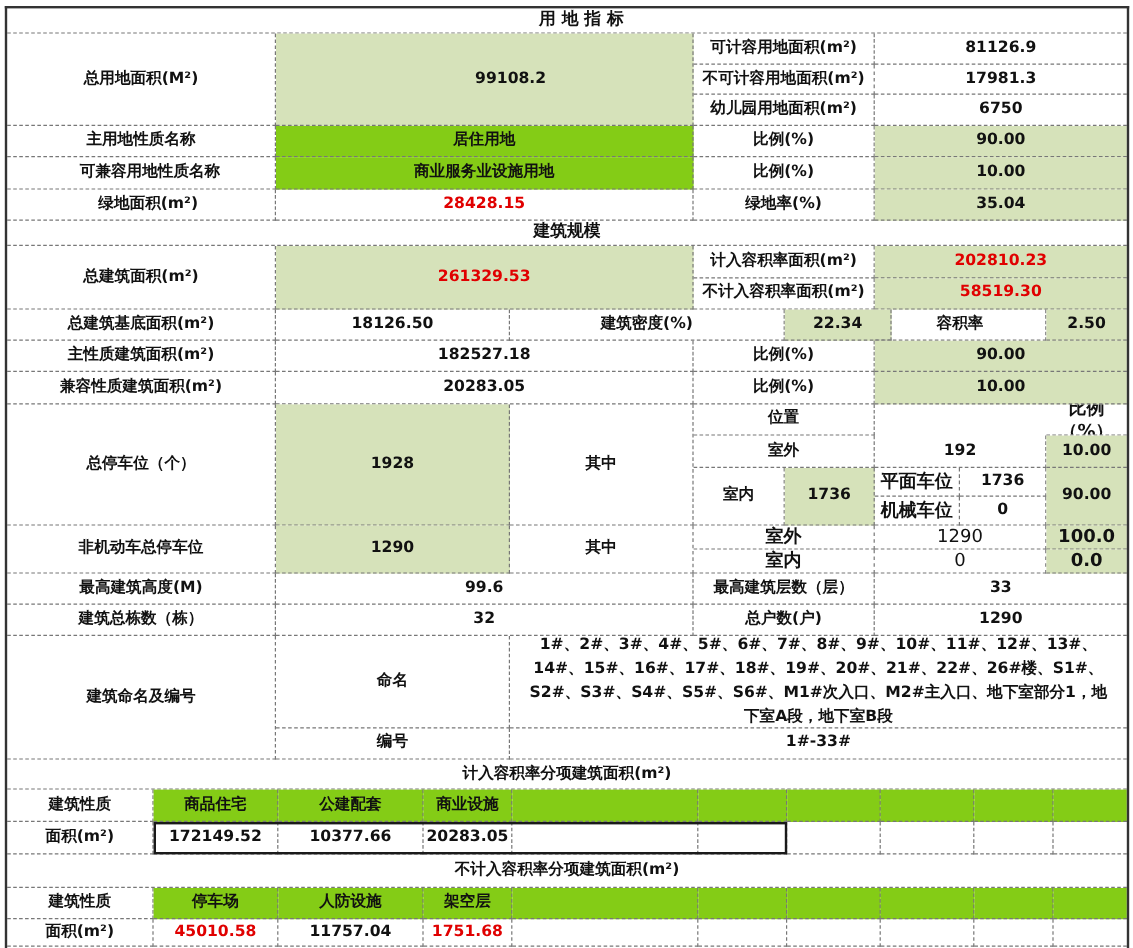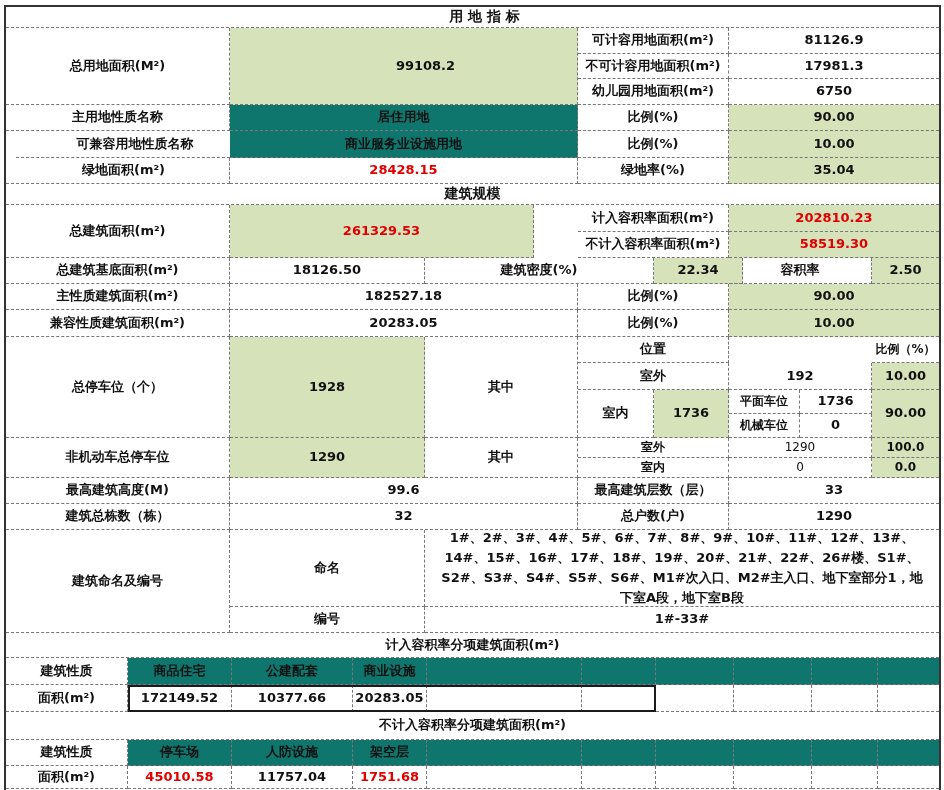--- a/index.html
+++ b/index.html
@@ -19,24 +19,24 @@
   }
   .c{
     position:absolute;box-sizing:border-box;
     border-right:1px dashed #777;border-bottom:1px dashed #777;
     display:flex;align-items:center;justify-content:center;
     text-align:center;overflow:hidden;
     line-height:1.25;
   }
   .edge{border-right:none;}
   .g{background:#d6e2ba;}
-  .b{background:#0f766e;}
+  .b{background:#84cc16;}
   .r{color:#e00000;}
   .t{font-size:14px;}
-  .s{font-size:12px;}
+  .s{font-size:15px;}
   .n{font-weight:400;}
   .wrap{padding:2px 10px;line-height:1.55;}
   .sel{
     position:absolute;box-sizing:border-box;
     border:2px solid #1a1a1a;pointer-events:none;background:transparent;
   }
 </style>
 </head>
 <body>
 
@@ -52,34 +52,34 @@
   <div class="c" style="left:578px;top:54px;width:151px;height:25px;">不可计容用地面积(m²)</div>
   <div class="c edge" style="left:729px;top:54px;width:210px;height:25px;">17981.3</div>
   <div class="c" style="left:578px;top:79px;width:151px;height:26px;">幼儿园用地面积(m²)</div>
   <div class="c edge" style="left:729px;top:79px;width:210px;height:26px;">6750</div>
 
   <div class="c" style="left:6px;top:105px;width:224px;height:26px;">主用地性质名称</div>
   <div class="c b" style="left:230px;top:105px;width:348px;height:26px;">居住用地</div>
   <div class="c" style="left:578px;top:105px;width:151px;height:26px;">比例(%)</div>
   <div class="c g edge" style="left:729px;top:105px;width:210px;height:26px;">90.00</div>
 
-  <div class="c" style="left:16px;top:131px;width:224px;height:27px;padding-left:15px;">可兼容用地性质名称</div>
+  <div class="c" style="left:6px;top:131px;width:224px;height:27px;padding-left:15px;">可兼容用地性质名称</div>
   <div class="c b" style="left:230px;top:131px;width:348px;height:27px;">商业服务业设施用地</div>
   <div class="c" style="left:578px;top:131px;width:151px;height:27px;">比例(%)</div>
   <div class="c g edge" style="left:729px;top:131px;width:210px;height:27px;">10.00</div>
 
   <div class="c" style="left:6px;top:158px;width:224px;height:26px;padding-left:12px;">绿地面积(m²)</div>
   <div class="c r" style="left:230px;top:158px;width:348px;height:26px;">28428.15</div>
   <div class="c" style="left:578px;top:158px;width:151px;height:26px;">绿地率(%)</div>
   <div class="c g edge" style="left:729px;top:158px;width:210px;height:26px;">35.04</div>
 
   <div class="c t edge" style="left:6px;top:184px;width:933px;height:21px;">建筑规模</div>
 
   <div class="c" style="left:6px;top:205px;width:224px;height:53px;">总建筑面积(m²)</div>
-  <div class="c g r" style="left:230px;top:205px;width:304px;height:53px;">261329.53</div>
+  <div class="c g r" style="left:230px;top:205px;width:348px;height:53px;">261329.53</div>
   <div class="c" style="left:578px;top:205px;width:151px;height:27px;">计入容积率面积(m²)</div>
   <div class="c g r edge" style="left:729px;top:205px;width:210px;height:27px;">202810.23</div>
   <div class="c" style="left:578px;top:232px;width:151px;height:26px;">不计入容积率面积(m²)</div>
   <div class="c g r edge" style="left:729px;top:232px;width:210px;height:26px;">58519.30</div>
 
   <div class="c" style="left:6px;top:258px;width:224px;height:26px;">总建筑基底面积(m²)</div>
   <div class="c" style="left:230px;top:258px;width:195px;height:26px;">18126.50</div>
   <div class="c" style="left:425px;top:258px;width:229px;height:26px;">建筑密度(%)</div>
   <div class="c g" style="left:654px;top:258px;width:89px;height:26px;">22.34</div>
   <div class="c" style="left:729px;top:258px;width:143px;height:26px;">容积率</div>

